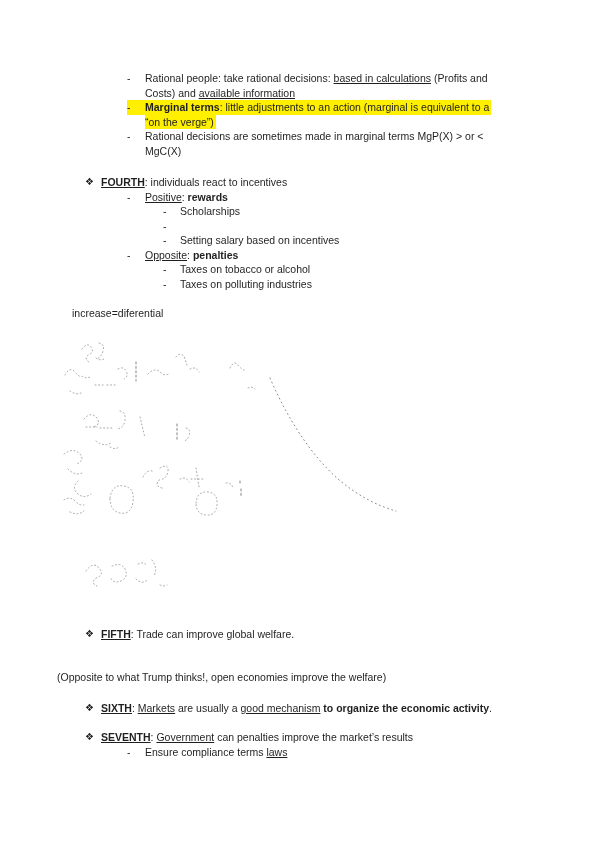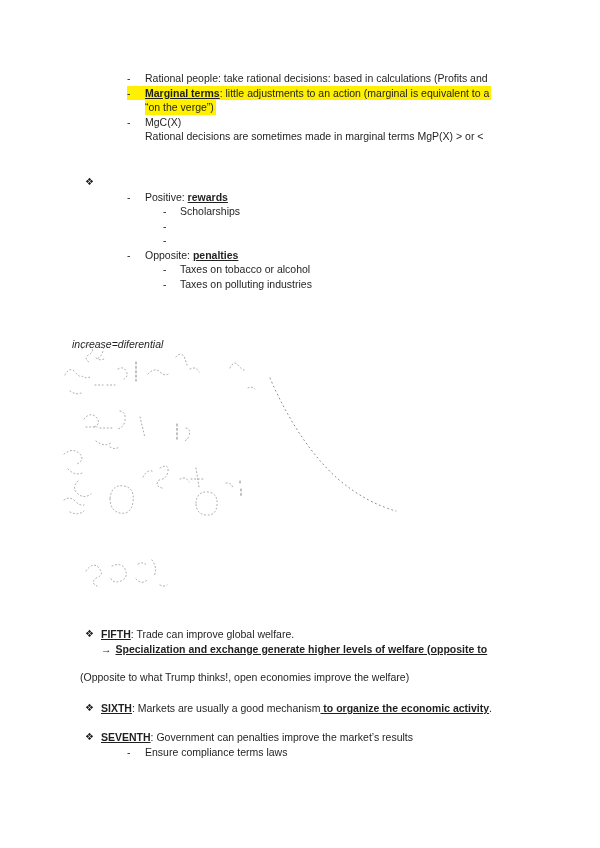--- a/index.html
+++ b/index.html
@@ -17,93 +17,96 @@
   .sec { position: absolute; }
   .ln { white-space: nowrap; line-height: 14.5px; height: 14.5px; }
   .row { display: flex; align-items: flex-start; }
   .dash  { width: 18px; flex: 0 0 18px; line-height: 14.5px; }
   .dash3 { width: 17px; flex: 0 0 17px; line-height: 14.5px; }
   .marker { width: 16px; flex: 0 0 16px; line-height: 14.5px; font-size: 10px; }
   .lines { display: block; }
   .ind2 { padding-left: 42px; }
   .ind3 { padding-left: 78px; }
   .indsub { padding-left: 16px; }
-  .b  { font-weight: bold; text-decoration: underline; }
-  .u  { }
+  .b  { font-weight: bold; }
+  .u  { text-decoration: underline; }
   .bu { font-weight: bold; text-decoration: underline; }
   .hl { background: #ffef00; }
   .hlblock { display: inline-block; background: #ffef00; padding-right: 2px; }
   .arrow { margin-right: 4px; }
   svg.sketch { position: absolute; left: 55px; top: 336px; }
   .pencil { fill: none; stroke: #858585; stroke-width: 0.9; stroke-linecap: round; stroke-dasharray: 1 2.6; opacity: 0.8; }
   .pencil2 { fill: none; stroke: #6f6f6f; stroke-width: 1; stroke-linecap: round; stroke-dasharray: 2 2.4; opacity: 0.85; }
   .curve { fill: none; stroke: #777777; stroke-width: 1; stroke-linecap: round; stroke-dasharray: 1 3.4; opacity: 0.85; }
 </style>
 </head>
 <body>
 
 <div class="sec" style="left:127px; top:71px;">
 
   <div class="row">
     <span class="dash">-</span>
     <div class="lines">
       <div class="ln"><span>Rational people: take rational decisions: </span><span class="u">based in calculations</span><span> (Profits and</span></div>
+      <div class="ln"><span>Costs) and </span><span class="u">available information</span></div>
     </div>
   </div>
 
   <div class="row">
     <span class="dash hl">-</span>
     <div class="lines">
       <div class="ln"><span class="hlblock"><span class="b">Marginal terms</span><span>: little adjustments to an action (marginal is equivalent to a</span></span></div>
       <div class="ln"><span class="hlblock"><span>“on the verge”)</span></span></div>
     </div>
   </div>
 
   <div class="row">
     <span class="dash">-</span>
     <div class="lines">
+      <div class="ln">Rational decisions are sometimes made in marginal terms MgP(X) &gt; or &lt;</div>
       <div class="ln">MgC(X)</div>
-      <div class="ln">Rational decisions are sometimes made in marginal terms MgP(X) &gt; or &lt;</div>
     </div>
   </div>
 </div>
 
 <div class="sec" style="left:85px; top:175px;">
   <div class="row">
     <span class="marker">❖</span>
+    <div class="ln"><span class="bu">FOURTH</span><span>: individuals react to incentives</span></div>
   </div>
   <div class="row ind2">
     <span class="dash">-</span>
     <div class="ln"><span class="u">Positive</span><span>: </span><span class="b">rewards</span></div>
   </div>
   <div class="row ind3">
     <span class="dash3">-</span>
     <div class="ln">Scholarships</div>
   </div>
   <div class="row ind3">
     <span class="dash3">-</span>
   </div>
   <div class="row ind3">
     <span class="dash3">-</span>
+    <div class="ln">Setting salary based on incentives</div>
   </div>
   <div class="row ind2">
     <span class="dash">-</span>
     <div class="ln"><span class="u">Opposite</span><span>: </span><span class="b">penalties</span></div>
   </div>
   <div class="row ind3">
     <span class="dash3">-</span>
     <div class="ln">Taxes on tobacco or alcohol</div>
   </div>
   <div class="row ind3">
     <span class="dash3">-</span>
     <div class="ln">Taxes on polluting industries</div>
   </div>
 </div>
 
-<div class="sec ln" style="left:72px; top:337px;font-style:italic;">increase=diferential</div>
+<div class="sec ln" style="left:72px; top:306px;">increase=diferential</div>
 
 <svg class="sketch" width="350" height="262" viewBox="55 336 350 262">
   <g>
 
     <path class="pencil" d="M82 349 q5 -7 9 -2 t-3 8 q-4 4 1 7"></path>
     <path class="pencil" d="M99 343 q6 1 4 8 q-2 7 -7 8"></path>
     <path class="pencil" d="M96 358 q4 3 8 1"></path>
 
     <path class="pencil" d="M65 375 q5 -9 10 -3 t7 4 q4 3 8 1"></path>
     <path class="pencil" d="M95 385 h8 m4 0 h8"></path>
@@ -149,23 +152,22 @@
   </g>
 
   <path class="curve" d="M270 378 C288 420 312 456 338 479 C358 496 378 506 396 511"></path>
 </svg>
 
 <div class="sec" style="left:85px; top:627px;">
   <div class="row">
     <span class="marker">❖</span>
     <div class="ln"><span class="bu">FIFTH</span><span>: Trade can improve global welfare.</span></div>
   </div>
-  <div class="ln indsub"><span class="arrow">→</span><span class="bu">Specialization and exchange generate higher levels of welfare (opposite to</span></div>
 </div>
-<div class="sec ln" style="left:80px; top:670px;">(Opposite to what Trump thinks!, open economies improve the welfare)</div>
+<div class="sec ln" style="left:57px; top:670px;">(Opposite to what Trump thinks!, open economies improve the welfare)</div>
 
 <div class="sec" style="left:85px; top:701px;">
   <div class="row">
     <span class="marker">❖</span>
     <div class="ln"><span class="bu">SIXTH</span><span>: </span><span class="u">Markets</span><span> are usually a </span><span class="u">good mechanism</span><span class="b"> to organize the economic activity</span><span>.</span></div>
   </div>
 </div>
 
 <div class="sec" style="left:85px; top:730px;">
   <div class="row">

